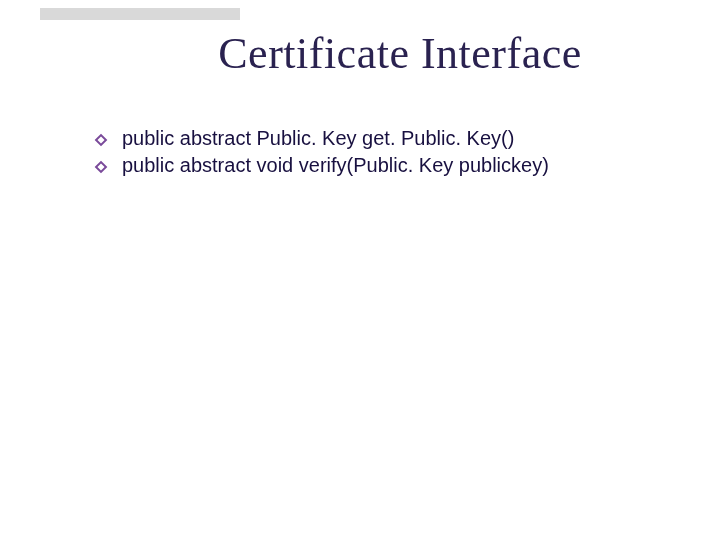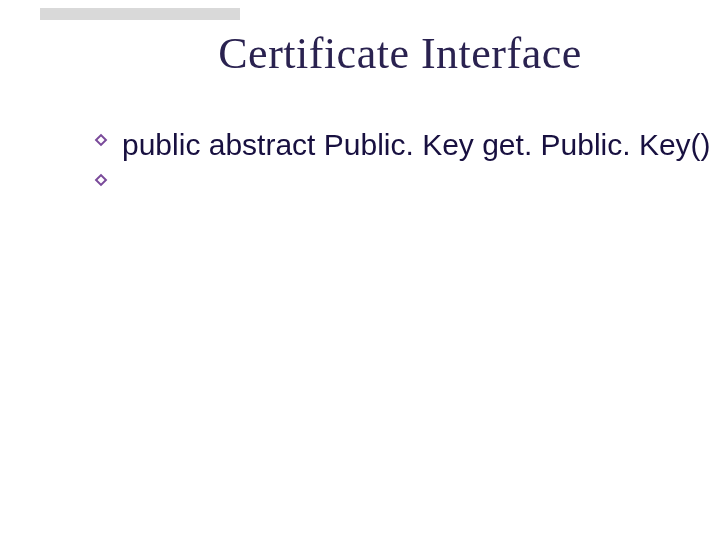--- a/index.html
+++ b/index.html
@@ -54,21 +54,21 @@
   .bullet-icon {
     flex: 0 0 18px;
     height: 18px;
     margin-top: 7px;
     margin-right: 10px;
   }
   .bullet-icon svg {
     display: block;
   }
   .bullet-text {
-    font-size: 30px;
+    font-size: 20px;
     font-weight: 400;
     color: #181040;
   }
   .corner {
     position: absolute;
     right: 0;
     bottom: 0;
     width: 40px;
     height: 34px;
     background: #d9d9d9;
@@ -93,19 +93,20 @@
       <span class="bullet-text">public abstract Public. Key get. Public. Key()</span>
     </div>
 
 
     <div class="bullet-row">
       <span class="bullet-icon">
         <svg width="14" height="14" viewBox="0 0 14 14">
           <rect x="3.5" y="3.5" width="7" height="7" fill="none" stroke="#7a4a9a" stroke-width="2" transform="rotate(45 7 7)"></rect>
         </svg>
       </span>
+      <span class="bullet-text">public abstract void verify(Public. Key publickey)</span>
     </div>
 
 
   </div>
 
   <div class="corner"></div>
 </div>
 
 </body></html>

